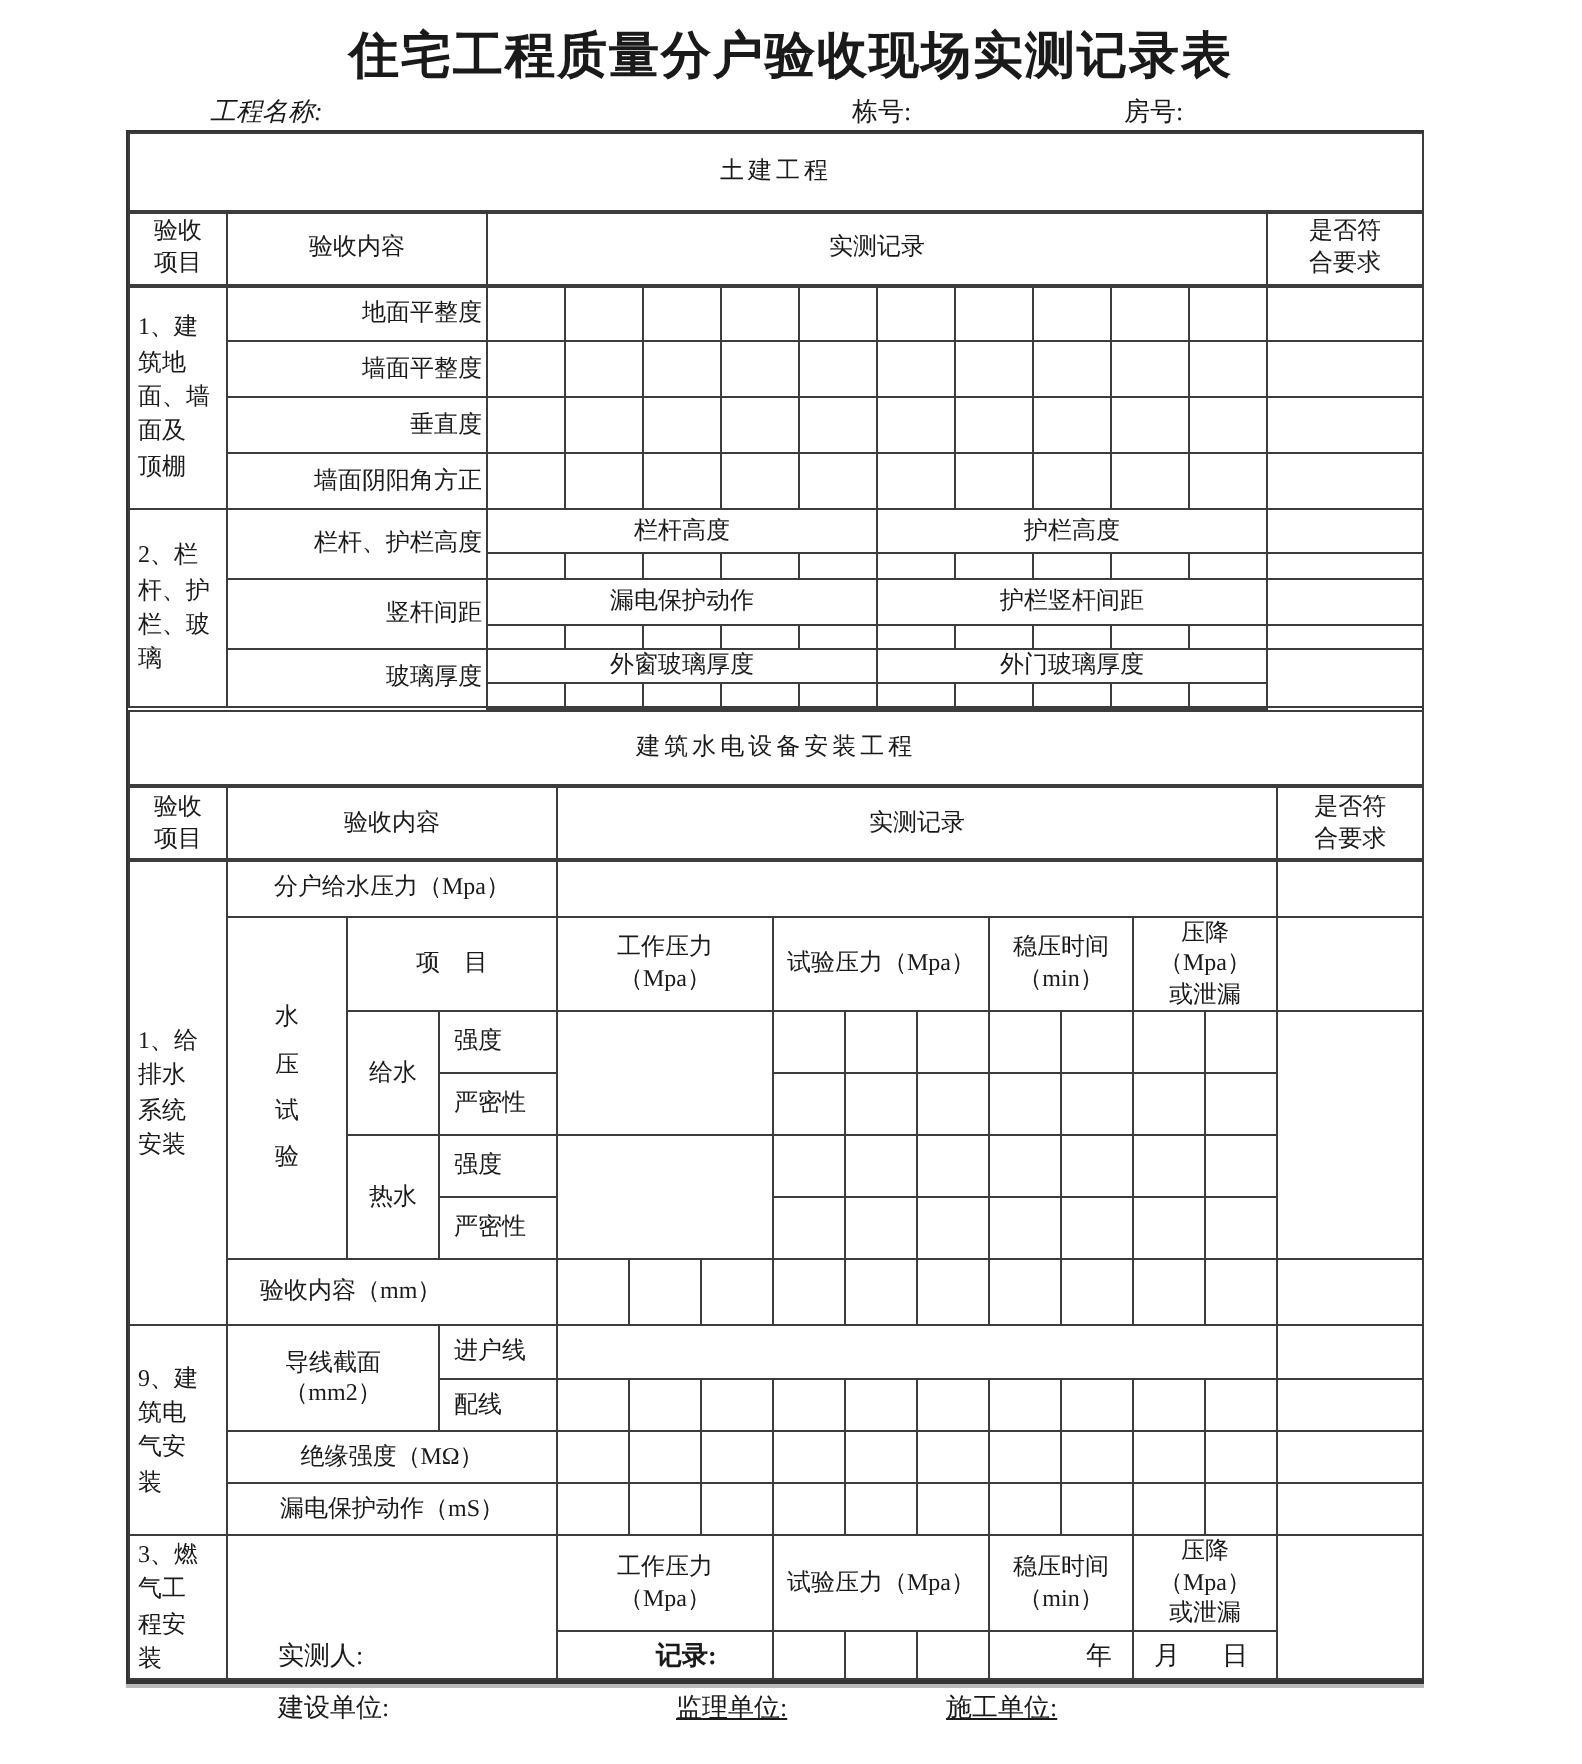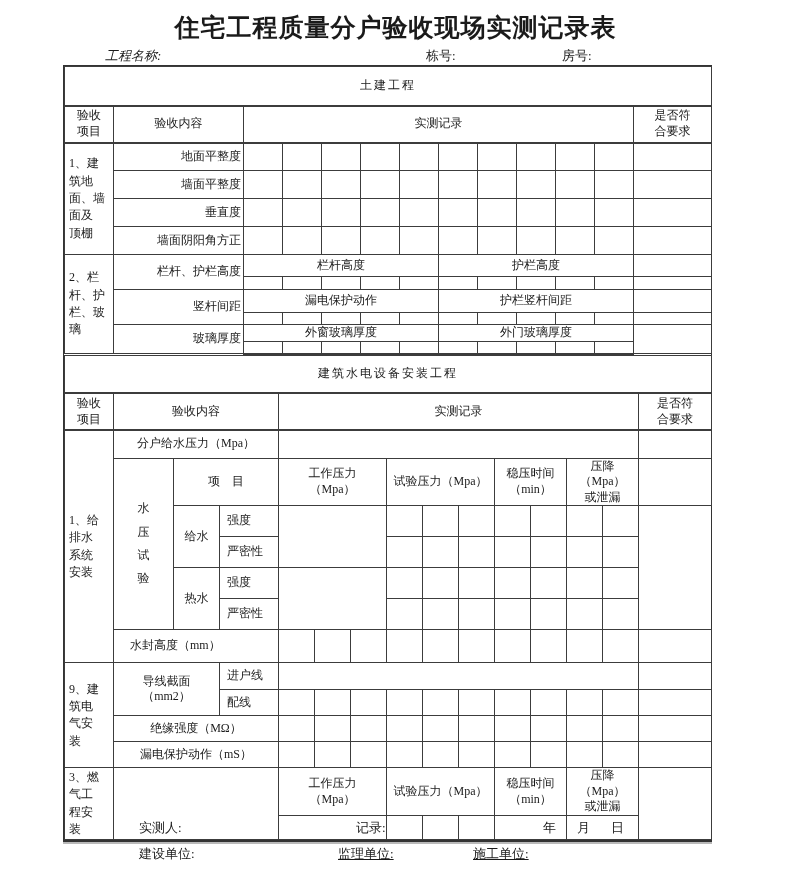--- a/index.html
+++ b/index.html
@@ -33,21 +33,21 @@
   tr.headrow td { border-bottom-width:2px; }
   tr.seam td { border-bottom-width:2px; }
   td.item { text-align:left; padding-left:4px; line-height:1.45; }
   td.lab { text-align:right; padding-left:9px; }
   td.lab2 { text-align:left; padding-left:7px; }
   td.vtext { line-height:1.95; }
   td.sealleft { text-align:left; padding-left:16px; }
   .footer { position:absolute; left:0; width:100%; font-size:13px; }
   .footer span { position:absolute; white-space:nowrap; }
   .f1 { top:819px; } .f2 { top:845px; }
-  .fp1 { left:139px; } .fp2 { left:356px; }
+  .fp1 { left:139px; } .fp2 { left:328px;font-weight:bold; }
   .fy { left:543px; } .fm { left:577px; } .fd { left:611px; }
   .fb { left:139px; } .fs { left:338px;text-decoration:underline; } .fc { left:473px;text-decoration:underline; }
 </style>
 </head>
 <body>
 
 <div class="page">
 
   <div class="title">住宅工程质量分户验收现场实测记录表</div>
 
@@ -303,21 +303,21 @@
         <td class="lab2">严密性</td>
         <td></td>
             <td></td>
             <td></td>
             <td></td>
             <td></td>
             <td></td>
             <td></td>
       </tr>
       <tr style="height:33px">
-        <td colspan="3" class="sealleft">水封高度（mm）</td>
+        <td colspan="3" class="sealleft">验收内容（mm）</td>
         <td></td>
             <td></td>
             <td></td>
             <td></td>
             <td></td>
             <td></td>
             <td></td>
             <td></td>
             <td></td>
             <td></td>

